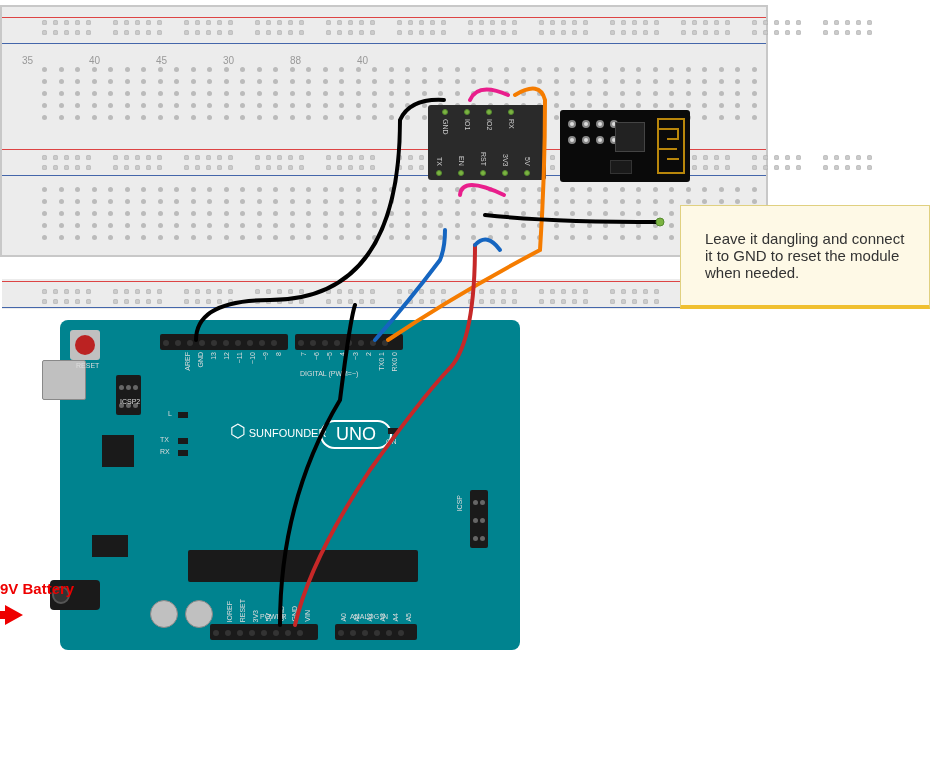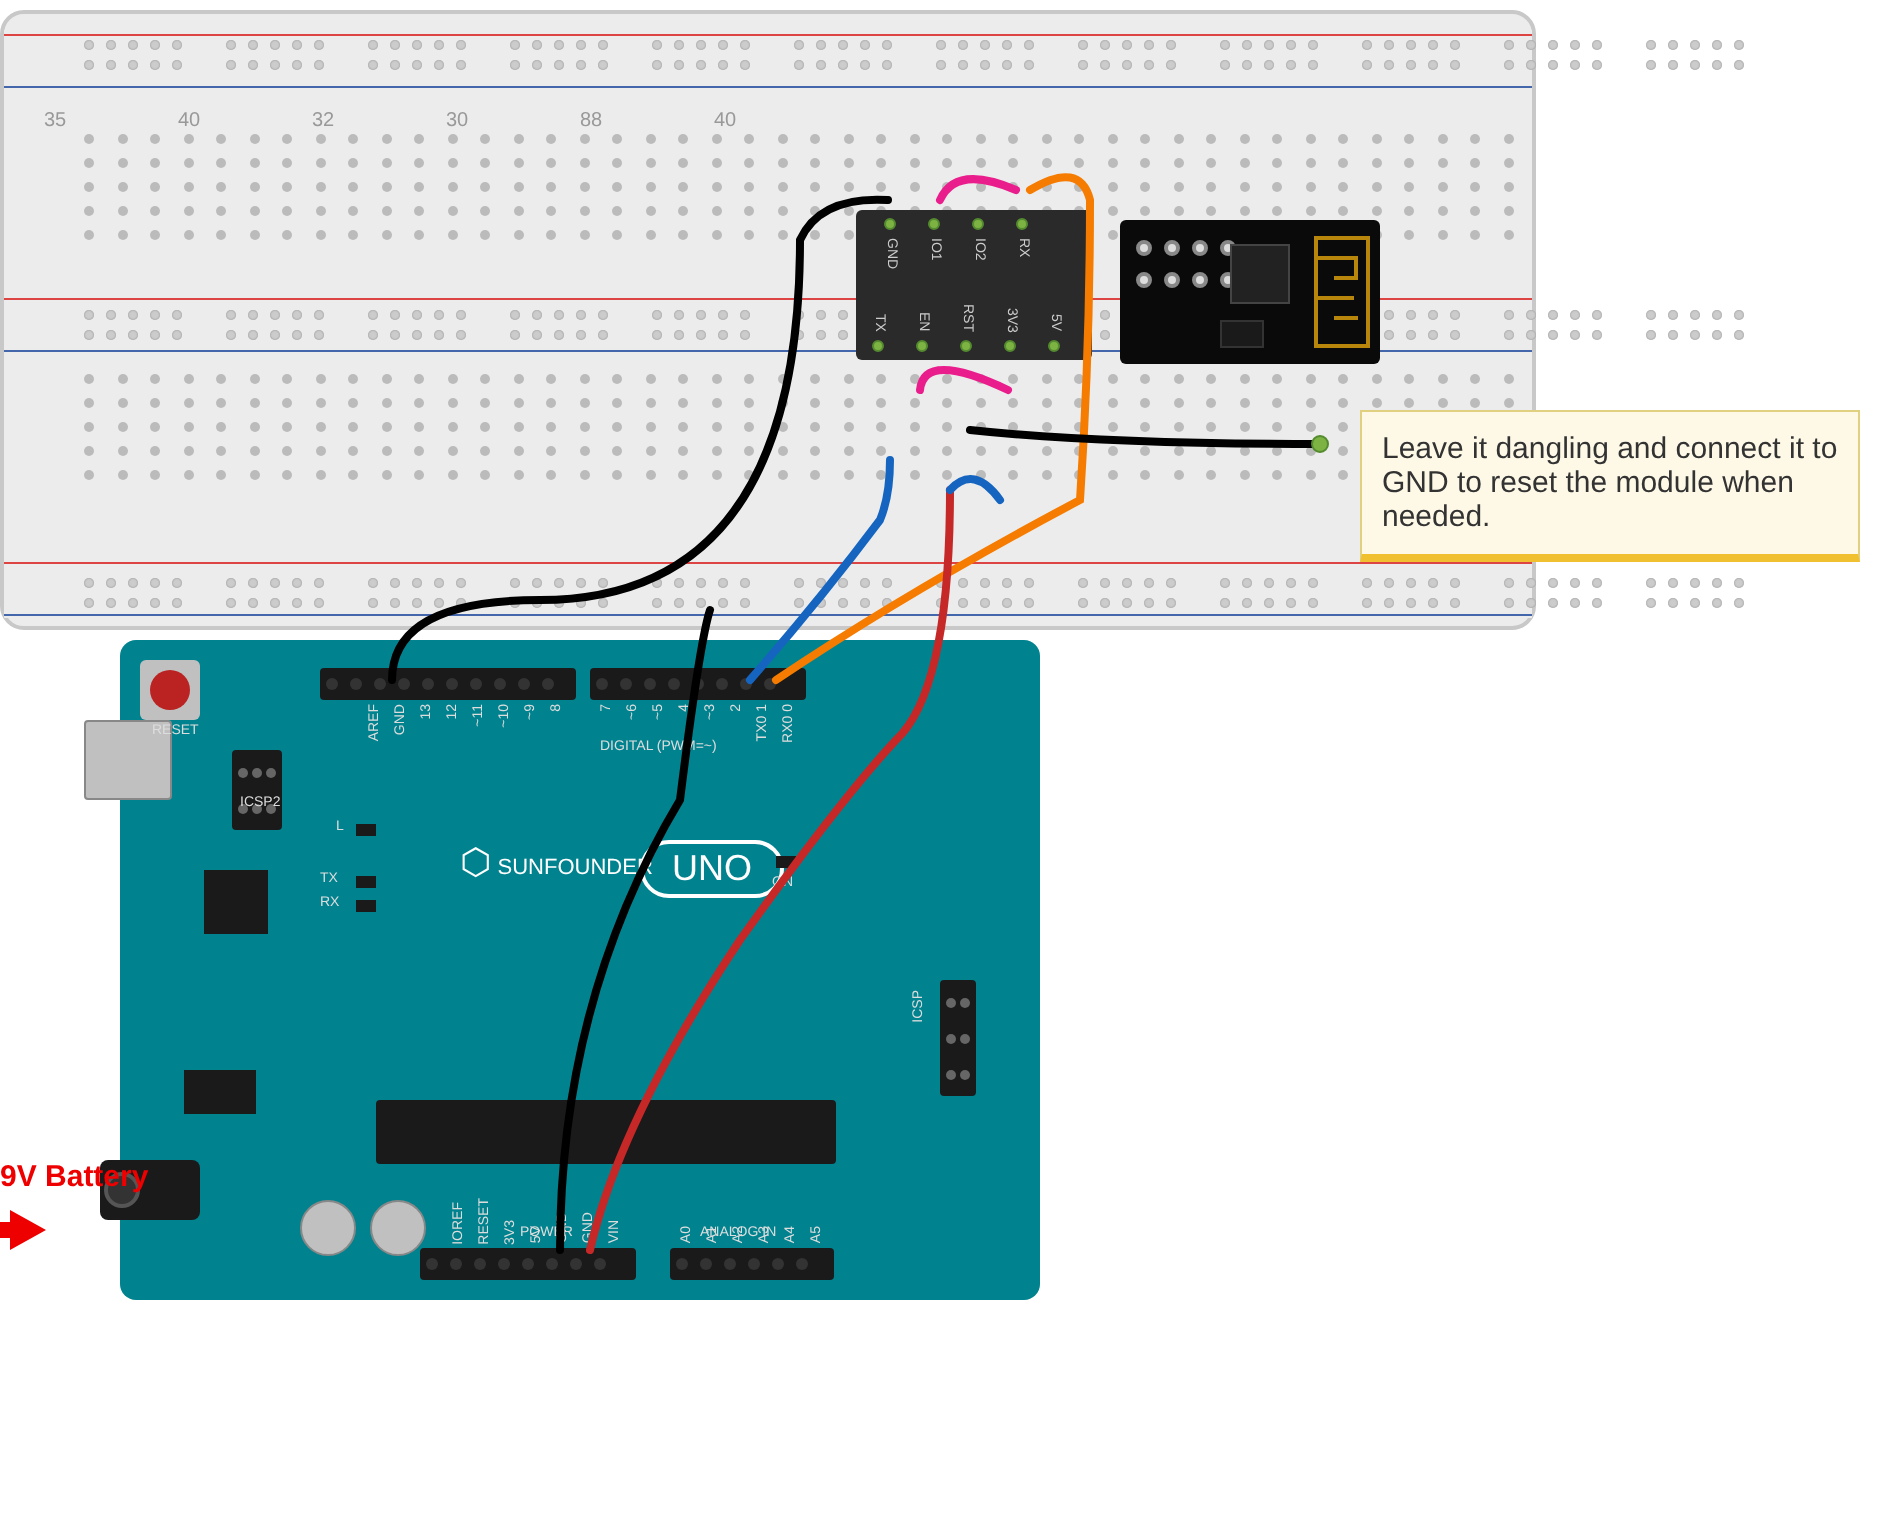--- a/index.html
+++ b/index.html
@@ -1,17 +1,17 @@
 <!DOCTYPE html>
 <html><head>
 <meta charset="utf-8">
 <style>
 *{margin:0;padding:0;box-sizing:border-box}
 body{font-family:Arial,sans-serif;background:#fff;width:940px;height:768px;position:relative;overflow:hidden}
-.bb{position:absolute;top:5px;left:0;width:768px;height:310px;background:#ececec;border:2px solid #c8c8c8;border-radius:12px}
+.bb{position:absolute;top:5px;left:0;width:768px;height:252px;background:#ececec;border:2px solid #c8c8c8;border-radius:0}
 .rail{position:absolute;height:30px;width:100%;background:#ececec}
 .rail.top{top:8px}
 .rail.mid{top:140px}
 .rail.bot{top:272px}
 .railline{position:absolute;width:100%;height:1px}
 .redline{background:#d44}
 .blueline{background:#46a}
 .holes{position:absolute;display:flex;gap:10px}
 .hole{width:5px;height:5px;background:#ccc;border-radius:50%;box-shadow:inset 0 0 1px #888}
 .holegroup{display:flex;gap:6px;margin-right:12px}
@@ -35,21 +35,21 @@
 .barrel{position:absolute;top:260px;left:-10px;width:50px;height:30px;background:#1a1a1a;border-radius:4px}
 .barrelhole{position:absolute;top:6px;left:2px;width:18px;height:18px;background:#333;border-radius:50%;border:2px solid #555}
 .resetbtn{position:absolute;top:10px;left:10px;width:30px;height:30px;background:#c0c0c0;border-radius:3px}
 .resetbtn::after{content:"";position:absolute;top:5px;left:5px;width:20px;height:20px;background:#b22;border-radius:50%}
 .chip{position:absolute;top:230px;left:128px;width:230px;height:32px;background:#1a1a1a;border-radius:2px}
 .cap{position:absolute;width:28px;height:28px;background:#c0c0c0;border-radius:50%;border:1px solid #888}
 .sunlogo{position:absolute;top:100px;left:170px;color:#fff;font-size:11px}
 .unobadge{position:absolute;top:100px;left:260px;color:#fff;font-size:18px;border:2px solid #fff;border-radius:16px;padding:2px 14px}
 .wire{position:absolute;z-index:10;pointer-events:none}
 .wire path{fill:none;stroke-width:4;stroke-linecap:round}
-.note{position:absolute;top:205px;left:680px;width:250px;background:#fef9e6;border:1px solid #e0d080;border-bottom:4px solid #f0c030;padding:10px;font-size:15px;color:#333;font-family:'Segoe UI',sans-serif;z-index:20}
+.note{position:absolute;top:205px;left:680px;width:250px;background:#fef9e6;border:1px solid #e0d080;border-bottom:4px solid #f0c030;padding:24px;font-size:15px;color:#333;font-family:'Segoe UI',sans-serif;z-index:20}
 .batlabel{position:absolute;top:580px;left:0;color:#e00;font-size:15px;font-weight:bold}
 .batarrow{position:absolute;top:605px;left:5px;width:0;height:0;border-left:18px solid #e00;border-top:10px solid transparent;border-bottom:10px solid transparent}
 .batarrow::before{content:"";position:absolute;left:-30px;top:-4px;width:14px;height:8px;background:#e00}
 .icsp{position:absolute;background:#1a1a1a;border-radius:2px;padding:2px}
 .icsppin{width:5px;height:5px;background:#666;border-radius:50%;display:inline-block;margin:1px}
 .led{position:absolute;width:10px;height:6px;background:#1a1a1a}
 </style>
 </head>
 <body>
 
@@ -62,21 +62,21 @@
     <div class="railline redline" style="top:2px"></div>
     <div class="railline blueline" style="top:28px"></div>
   </div>
   <div class="rail bot">
     <div class="railline redline" style="top:2px"></div>
     <div class="railline blueline" style="top:28px"></div>
   </div>
 
   <div class="bbnum" style="top:48px;left:20px">35</div>
   <div class="bbnum" style="top:48px;left:87px">40</div>
-  <div class="bbnum" style="top:48px;left:154px">32</div>
+  <div class="bbnum" style="top:48px;left:154px">45</div>
   <div class="bbnum" style="top:48px;left:221px">30</div>
   <div class="bbnum" style="top:48px;left:288px">88</div>
   <div class="bbnum" style="top:48px;left:355px">40</div>
 <div class="holes" style="top: 13px; left: 40px;">
       <div class="holegroup">
         <div class="hole"></div>
         <div class="hole"></div>
         <div class="hole"></div>
         <div class="hole"></div>
         <div class="hole"></div>

